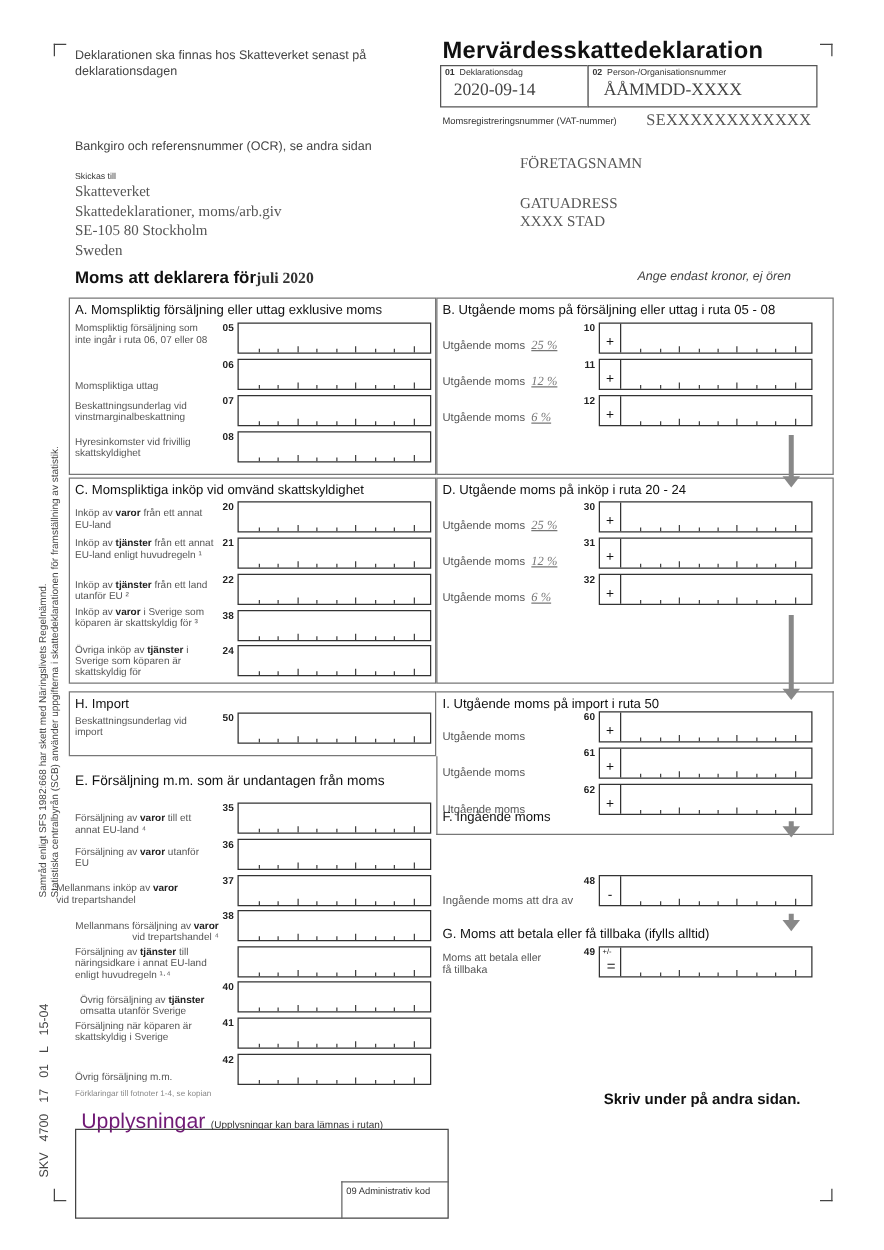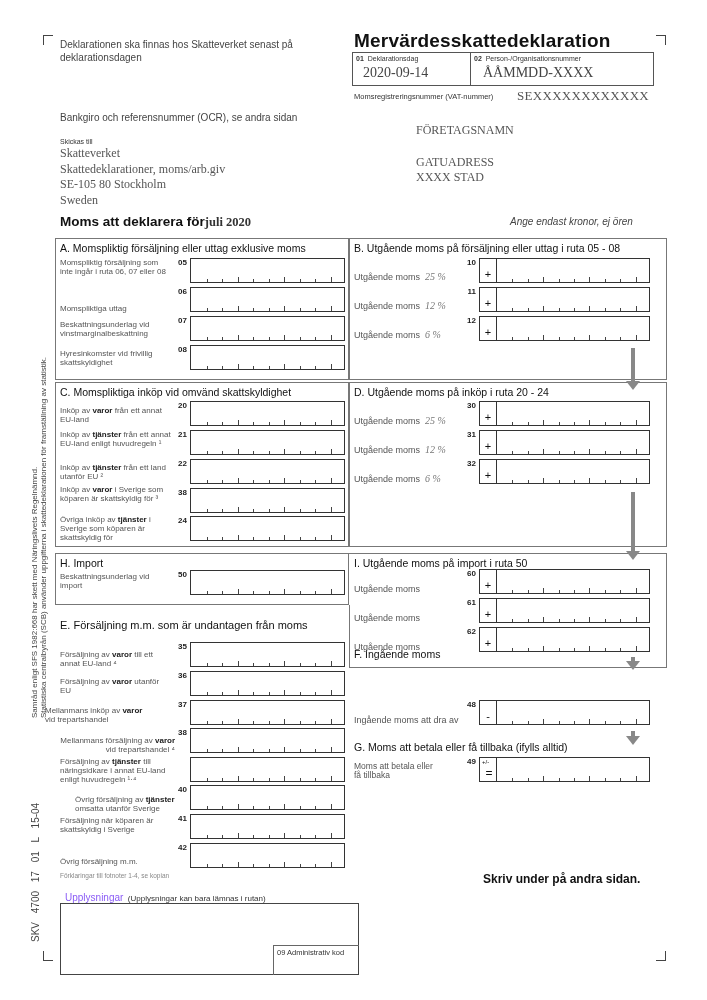--- a/index.html
+++ b/index.html
@@ -28,21 +28,21 @@
   .rownum { position: absolute; font-size: 8px; font-weight: bold; color: #222; text-align: right; width: 16px; }
 
   .field { position: absolute; height: 25px; border: 1px solid #333; border-bottom-width: 1.5px; background: #fff; }
   .field .ticks { position: absolute; left: 0; right: 0; bottom: 0; height: 6px; }
   .field .tick { position: absolute; bottom: 0; width: 1px; background: #444; height: 3px; }
   .field .tick.tall { height: 5px; }
   .field.signed .sign { position: absolute; left: 0; top: 0; bottom: 0; width: 17px; border-right: 1px solid #333; font-size: 11px; text-align: center; padding-top: 9px; color: #111; }
   .field.signed .sign.pm { font-size: 6px; text-align: left; padding: 1px 0 0 2px; }
   .field.signed .sign.pm span { display: block; font-size: 12px; text-align: center; margin-top: 1px; }
 
-  .pct { font-family: "Liberation Serif", serif; font-style: italic; color: #777; font-size: 10px; }
+  .pct { font-family: "Liberation Serif", serif; font-style: italic; color: #777; font-size: 10px; text-decoration: underline; }
 
   .arrow { position: absolute; width: 14px; }
   .arrow .shaft { position: absolute; left: 5px; width: 4px; background: #888; }
   .arrow .head { position: absolute; left: 0; width: 0; height: 0; border-left: 7px solid transparent; border-right: 7px solid transparent; border-top: 9px solid #888; }
 
   .vert { position: absolute; transform-origin: left top; transform: rotate(-90deg); white-space: nowrap; font-size: 8px; color: #444; }
 </style>
 </head>
 <body>
 
@@ -512,21 +512,21 @@
       <div class="tick" style="left: 62px;"></div>
       <div class="tick" style="left: 77.5px;"></div>
       <div class="tick tall" style="left: 93px;"></div>
       <div class="tick" style="left: 108.5px;"></div>
       <div class="tick" style="left: 124px;"></div>
       <div class="tick tall" style="left: 139.5px;"></div>
     </div>
     <div style="position: absolute; right: 6px; top: 6px; font-size: 12px; font-family: &quot;Liberation Mono&quot;, monospace;"></div>
   </div>
 
-<div class="rowlbl e-row" style="left:75px; top:795px; width:122px;"><span>Övrig försäljning av </span><b>tjänster</b><span> omsatta utanför Sverige</span></div>
+<div class="rowlbl e-row" style="left:64px; top:795px; width:122px;"><span>Övrig försäljning av </span><b>tjänster</b><span> omsatta utanför Sverige</span></div>
 <div class="rownum" style="left:171px; top:785px;">40</div>
 <div class="field" style="left:190px; top:785px; width:155px;">
     <div class="ticks">
       <div class="tick" style="left: 15.5px;"></div>
       <div class="tick" style="left: 31px;"></div>
       <div class="tick tall" style="left: 46.5px;"></div>
       <div class="tick" style="left: 62px;"></div>
       <div class="tick" style="left: 77.5px;"></div>
       <div class="tick tall" style="left: 93px;"></div>
       <div class="tick" style="left: 108.5px;"></div>
@@ -619,17 +619,17 @@
 <div class="arrow" style="left:626px; top:657px; height:14px;">
     <div class="shaft" style="top:0; height:5px;"></div>
     <div class="head" style="top:4px;"></div>
   </div>
 <div class="arrow" style="left:626px; top:731px; height:16px;">
     <div class="shaft" style="top:0; height:6px;"></div>
     <div class="head" style="top:5px;"></div>
   </div>
 
 <div class="abs" style="left:483px; top:872px; font-size:12px; font-weight:bold; color:#111;">Skriv under på andra sidan.</div>
-<div class="abs" style="left:65px; top:887px; white-space:nowrap;"><span style="font-size:10px; color:#8b5cf6;">Upplysningar</span> <span style="font-size:8px; color:#333;">(Upplysningar kan bara lämnas i rutan)</span></div>
+<div class="abs" style="left:65px; top:887px; white-space:nowrap;"><span style="font-size:17px; color:#701a75;">Upplysningar</span> <span style="font-size:8px; color:#333;">(Upplysningar kan bara lämnas i rutan)</span></div>
 <div class="abs" style="left:60px; top:903px; width:299px; height:72px; border:1px solid #444;"></div>
 <div class="abs" style="left:273px; top:945px; width:86px; height:30px; border-left:1px solid #666; border-top:1px solid #666;">
   <span style="position:absolute; left:3px; top:2px; font-size:7.5px; color:#333; white-space:nowrap;">09 Administrativ kod</span>
 </div>
 
 </body></html>

